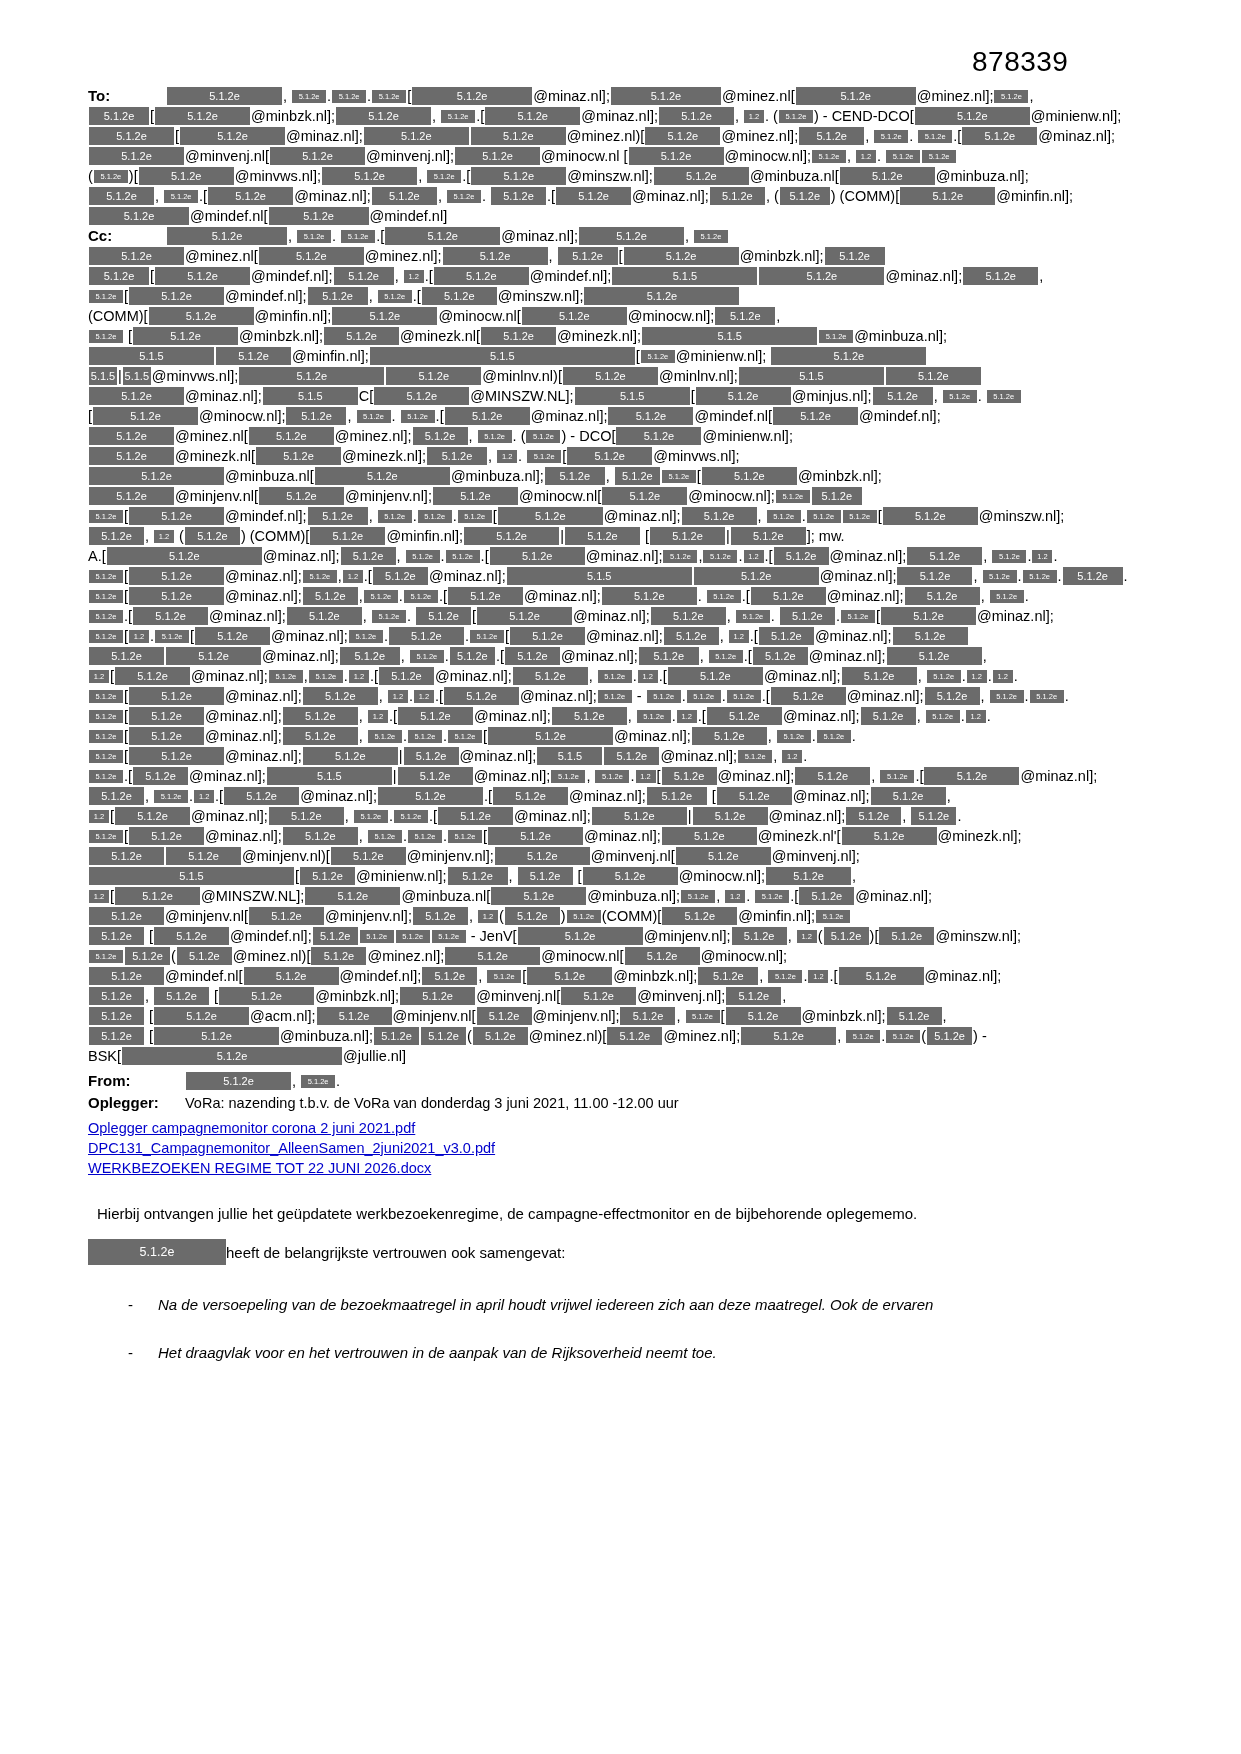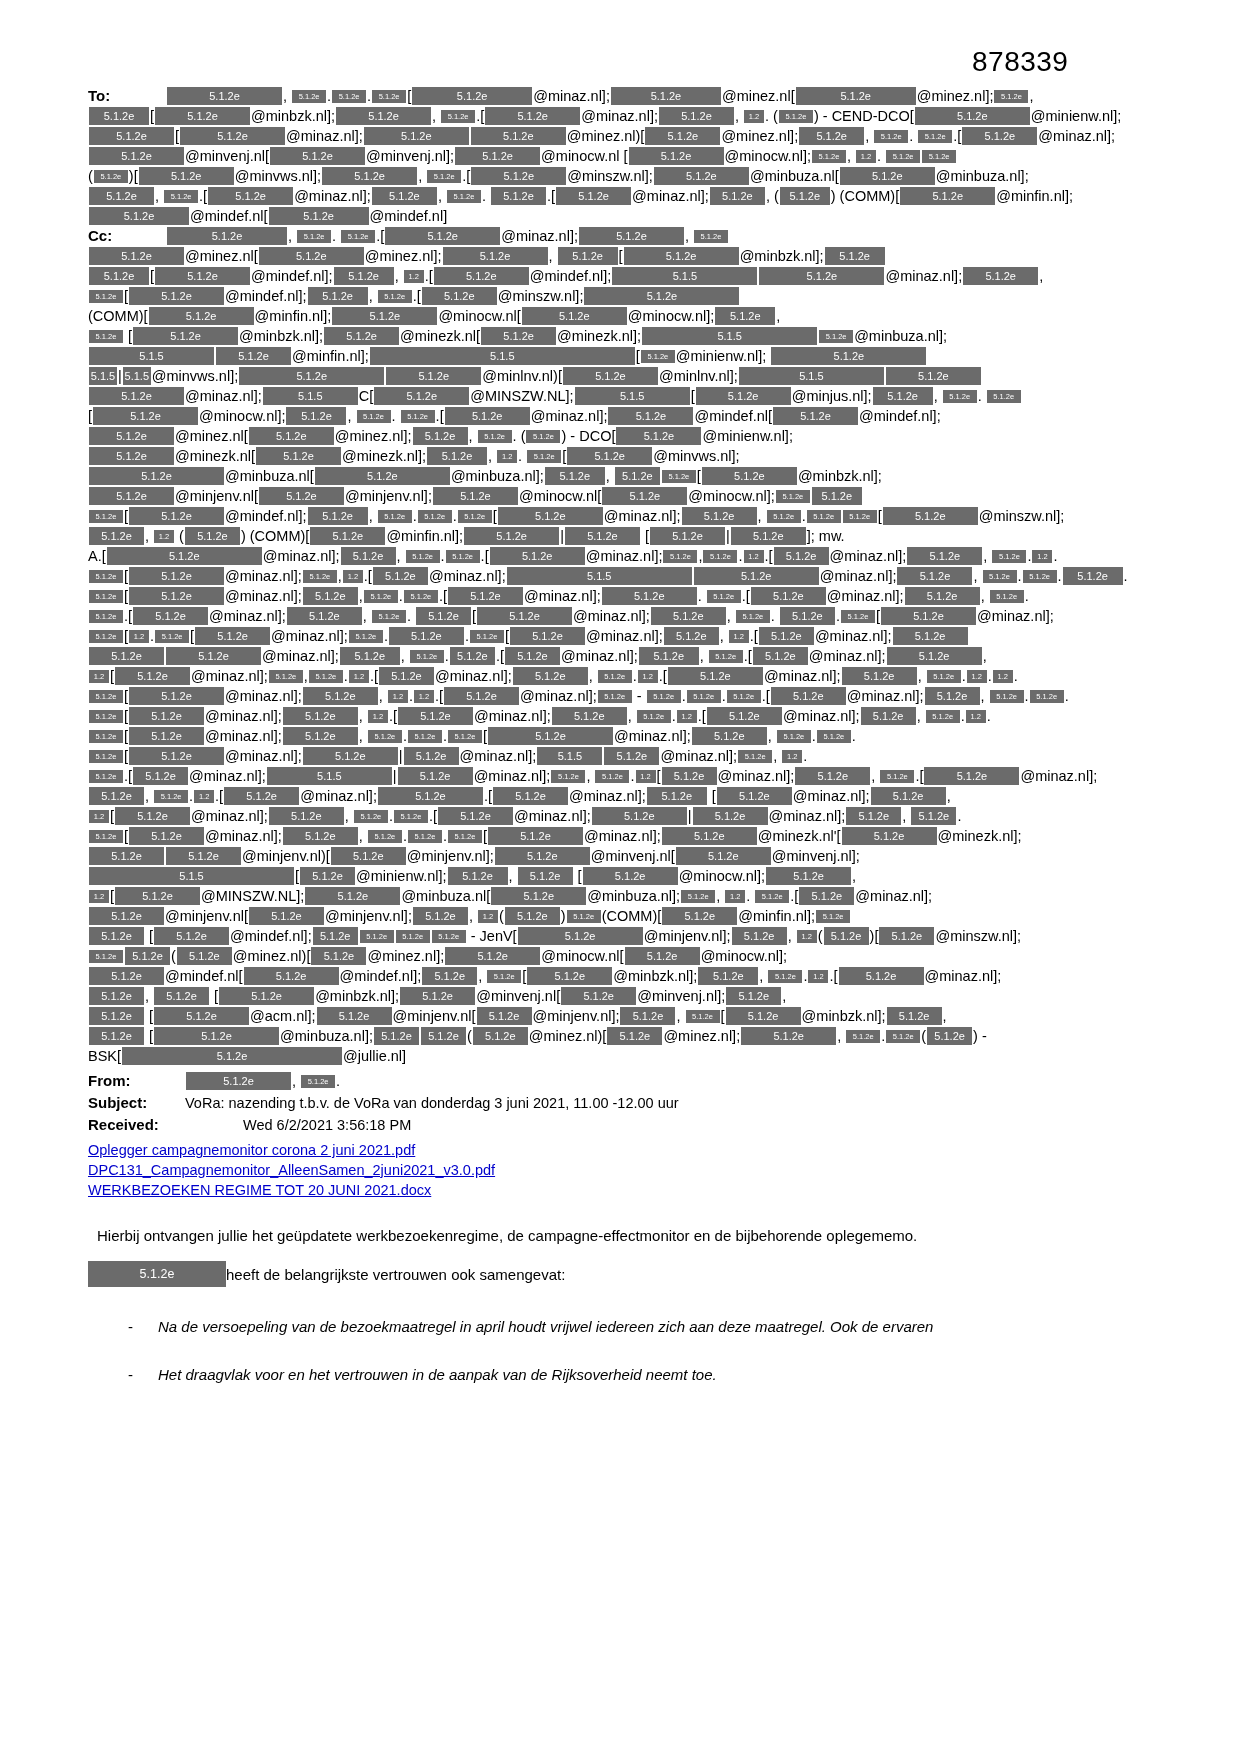--- a/index.html
+++ b/index.html
@@ -87,30 +87,27 @@
         <div class="mass-line"><span class="chip" style="width: 55px;">5.1.2e</span><span class="frag">, </span><span class="chip" style="width: 55px;">5.1.2e</span><span class="frag"> [</span><span class="chip" style="width: 95px;">5.1.2e</span><span class="frag">@minbzk.nl];</span><span class="chip" style="width: 75px;">5.1.2e</span><span class="frag">@minvenj.nl[</span><span class="chip" style="width: 75px;">5.1.2e</span><span class="frag">@minvenj.nl];</span><span class="chip" style="width: 55px;">5.1.2e</span><span class="frag">,</span></div>
         <div class="mass-line"><span class="chip" style="width: 55px;">5.1.2e</span><span class="frag"> [</span><span class="chip" style="width: 95px;">5.1.2e</span><span class="frag">@acm.nl];</span><span class="chip" style="width: 75px;">5.1.2e</span><span class="frag">@minjenv.nl[</span><span class="chip" style="width: 55px;">5.1.2e</span><span class="frag">@minjenv.nl];</span><span class="chip" style="width: 55px;">5.1.2e</span><span class="frag">, </span><span class="chip sm" style="width: 34px;">5.1.2e</span><span class="frag">[</span><span class="chip" style="width: 75px;">5.1.2e</span><span class="frag">@minbzk.nl];</span><span class="chip" style="width: 55px;">5.1.2e</span><span class="frag">,</span></div>
         <div class="mass-line"><span class="chip" style="width: 55px;">5.1.2e</span><span class="frag"> [</span><span class="chip" style="width: 125px;">5.1.2e</span><span class="frag">@minbuza.nl];</span><span class="chip" style="width: 45px;">5.1.2e</span><span class="chip" style="width: 45px;">5.1.2e</span><span class="frag">(</span><span class="chip" style="width: 55px;">5.1.2e</span><span class="frag">@minez.nl)[</span><span class="chip" style="width: 55px;">5.1.2e</span><span class="frag">@minez.nl];</span><span class="chip" style="width: 95px;">5.1.2e</span><span class="frag">, </span><span class="chip sm" style="width: 34px;">5.1.2e</span><span class="frag">.</span><span class="chip sm" style="width: 34px;">5.1.2e</span><span class="frag">(</span><span class="chip" style="width: 45px;">5.1.2e</span><span class="frag">) -</span></div>
         <div class="mass-line"><span class="frag">BSK[</span><span class="chip" style="width: 220px;">5.1.2e</span><span class="frag">@jullie.nl]</span></div>
       </div>
 
     <div class="field-row from-row">
       <span class="frow-label">From:</span><span id="fromTokens"><span class="chip" style="width: 105px;">5.1.2e</span><span class="frag">, </span><span class="chip sm" style="width: 34px;">5.1.2e</span><span class="frag">.</span></span>
     </div>
     <div class="field-row">
-      <span class="frow-label">Subject:</span><span>VoRa: nazending t.b.v. de VoRa van donderdag 3 juni 2021, 11.00 -12.00 uur</span>
-    </div>
-    <div class="field-row">
-      <span class="frow-label wide">Received:</span><span>Wed 6/2/2021 3:56:18 PM</span>
+      <span class="frow-label">Oplegger:</span><span>VoRa: nazending t.b.v. de VoRa van donderdag 3 juni 2021, 11.00 -12.00 uur</span>
     </div>
 
     <div id="attachments" class="attach-list">
         <a class="attachment" href="#">Oplegger campagnemonitor corona 2 juni 2021.pdf</a>
         <a class="attachment" href="#">DPC131_Campagnemonitor_AlleenSamen_2juni2021_v3.0.pdf</a>
-        <a class="attachment" href="#">WERKBEZOEKEN REGIME TOT 20 JUNI 2021.docx</a>
+        <a class="attachment" href="#">WERKBEZOEKEN REGIME TOT 22 JUNI 2026.docx</a>
       </div>
 
     <div class="para">Hierbij ontvangen jullie het geüpdatete werkbezoekenregime, de campagne-effectmonitor en de bijbehorende oplegememo.</div>
 
     <div class="summary-line">
       <span class="chip big">5.1.2e</span><span>heeft de belangrijkste vertrouwen ook samengevat:</span>
     </div>
 
     <div id="bullets">
         <div class="bullet"><span class="dash">-</span><span class="btext">Na de versoepeling van de bezoekmaatregel in april houdt vrijwel iedereen zich aan deze maatregel. Ook de ervaren</span></div>

